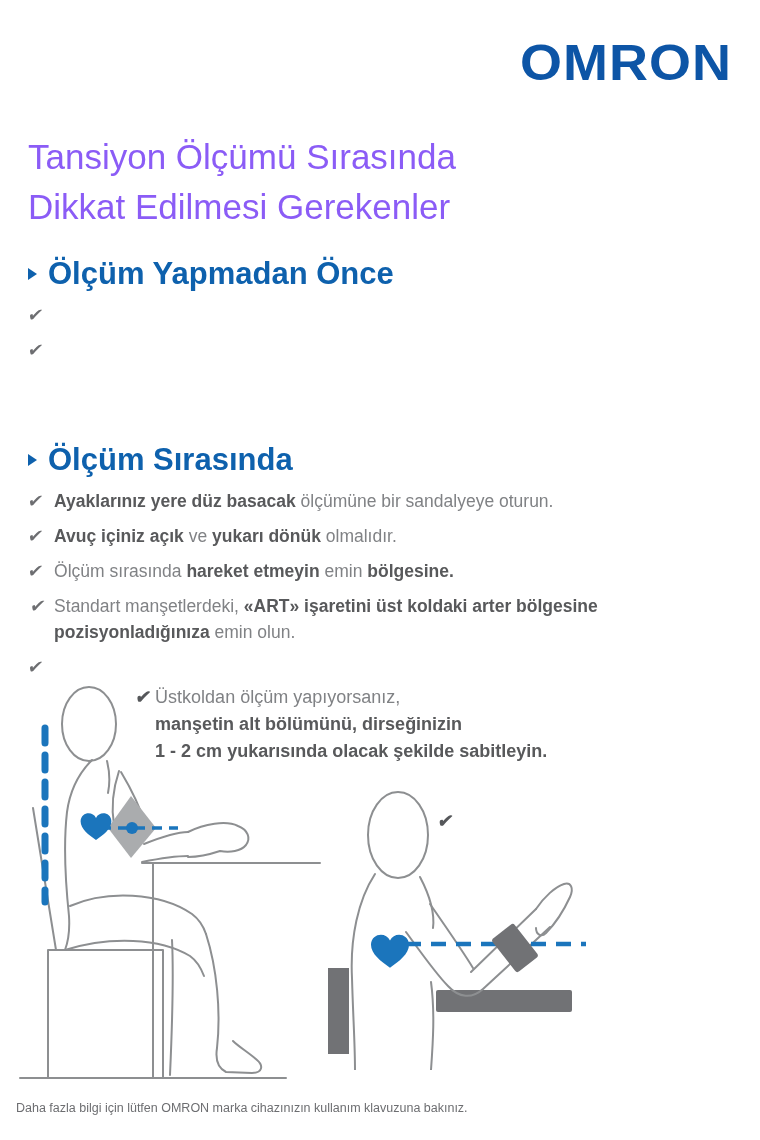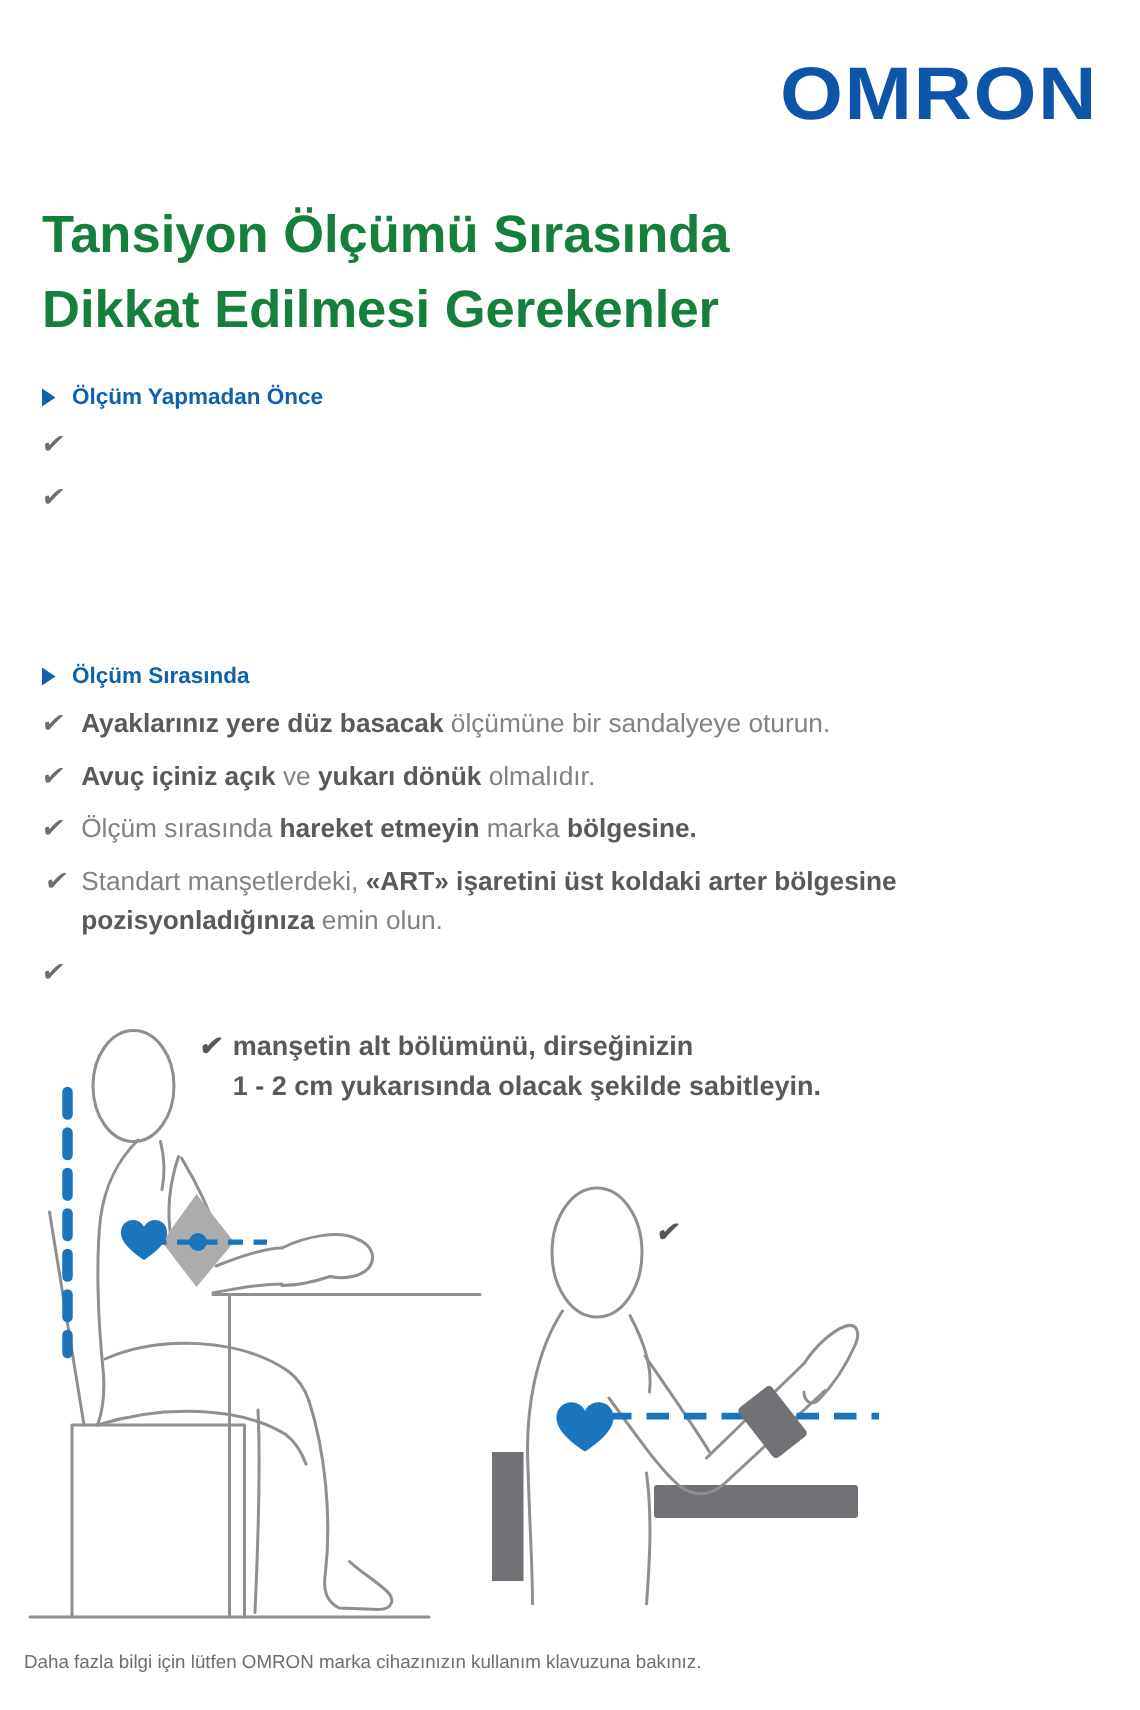--- a/index.html
+++ b/index.html
@@ -7,28 +7,28 @@
     width:760px;height:1140px;position:relative;overflow:hidden;
     background:#ffffff;font-family:"Liberation Sans",sans-serif;
   }
   .logo{
     position:absolute;top:34px;right:28px;
     font-size:54px;font-weight:700;color:#0d55a6;letter-spacing:1px;
     transform:scaleY(0.92);transform-origin:top right;
   }
   .title{
     position:absolute;left:28px;top:132px;
-    font-size:35px;line-height:50px;color:#15803d;font-weight:700;
+    font-size:35px;line-height:50px;color:#8b5cf6;font-weight:400;
   }
   .section{position:absolute;left:28px;width:706px;}
   #section-1{top:256px;}
   #section-2{top:442px;}
   .sec-head{
     display:flex;align-items:center;gap:11px;
-    font-size:15px;font-weight:700;color:#0e61ad;margin-bottom:10px;
+    font-size:31px;font-weight:700;color:#0e61ad;margin-bottom:10px;
   }
   .tri{
     width:0;height:0;flex:0 0 auto;
     border-left:9px solid #0e61ad;
     border-top:6px solid transparent;
     border-bottom:6px solid transparent;
   }
   .bullet{
     display:flex;gap:11px;margin-bottom:9px;
     font-size:17.5px;line-height:26px;color:#808285;
@@ -89,21 +89,21 @@
       <div class="bullet">
         <span class="check">✔</span>
         <span class="btext"><span class="b">Ayaklarınız yere düz basacak</span><span> ölçümüne bir sandalyeye oturun.</span></span>
       </div>
       <div class="bullet">
         <span class="check">✔</span>
         <span class="btext"><span class="b">Avuç içiniz açık</span><span> ve </span><span class="b">yukarı dönük</span><span> olmalıdır.</span></span>
       </div>
       <div class="bullet">
         <span class="check">✔</span>
-        <span class="btext"><span>Ölçüm sırasında </span><span class="b">hareket etmeyin</span><span> marka </span><span class="b">bölgesine.</span></span>
+        <span class="btext"><span>Ölçüm sırasında </span><span class="b">hareket etmeyin</span><span> emin </span><span class="b">bölgesine.</span></span>
       </div>
       <div class="bullet">
         <span class="check">✔</span>
         <span class="btext"><span>Standart manşetlerdeki, </span><span class="b">«ART» işaretini üst koldaki arter bölgesine
 pozisyonladığınıza</span><span> emin olun.</span></span>
       </div>
       <div class="bullet">
         <span class="check">✔</span>
       </div>
     </div>
@@ -130,21 +130,22 @@
   </g>
   <polygon points="113,120 138,152 113,182 90,152" fill="#aaacae"></polygon>
   <line x1="27" y1="52" x2="27" y2="226" stroke="#1b75bc" stroke-width="7" stroke-dasharray="15 12" stroke-linecap="round"></line>
   <line x1="66" y1="152" x2="160" y2="152" stroke="#1b75bc" stroke-width="3.5" stroke-dasharray="10 7"></line>
   <circle cx="114" cy="152" r="6" fill="#1b75bc"></circle>
   <path d="M 0 -11 C -6 -24 -27 -22 -28 -5 C -28 9 -13 20 0 29 C 13 20 28 9 28 -5 C 27 -22 6 -24 0 -11 Z" transform="translate(78,148) scale(0.55)" fill="#1b75bc"></path>
 </svg>
 
 <div class="caption" id="caption-1">
   <span class="check">✔</span>
-  <span class="btext"><span class="b">manşetin alt bölümünü, dirseğinizin
+  <span class="btext"><span>Üstkoldan ölçüm yapıyorsanız,
+</span><span class="b">manşetin alt bölümünü, dirseğinizin
 1 - 2 cm yukarısında olacak şekilde sabitleyin.</span></span>
 </div>
 
 <svg id="fig2" class="figure" width="290" height="292" viewBox="0 0 290 292">
   <rect x="10" y="190" width="21" height="86" fill="#717275"></rect>
   <rect x="118" y="212" width="136" height="22" rx="2" fill="#717275"></rect>
   <g stroke="#8d8f91" stroke-width="2" fill="none" stroke-linecap="round" stroke-linejoin="round">
     <ellipse cx="80" cy="57" rx="30" ry="43"></ellipse>
     <path d="M 57 96 C 40 122 32 160 34 200 C 35 238 37 265 37 292"></path>
     <path d="M 102 99 C 112 118 117 134 115 150"></path>

